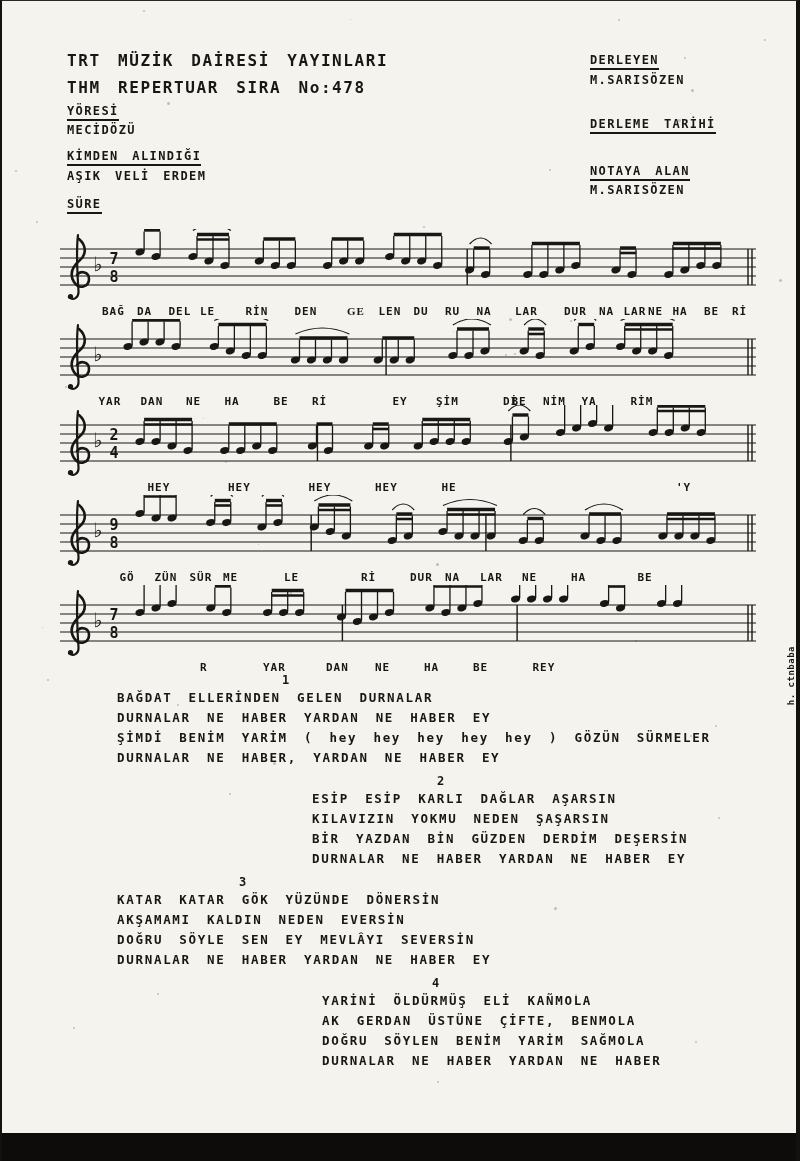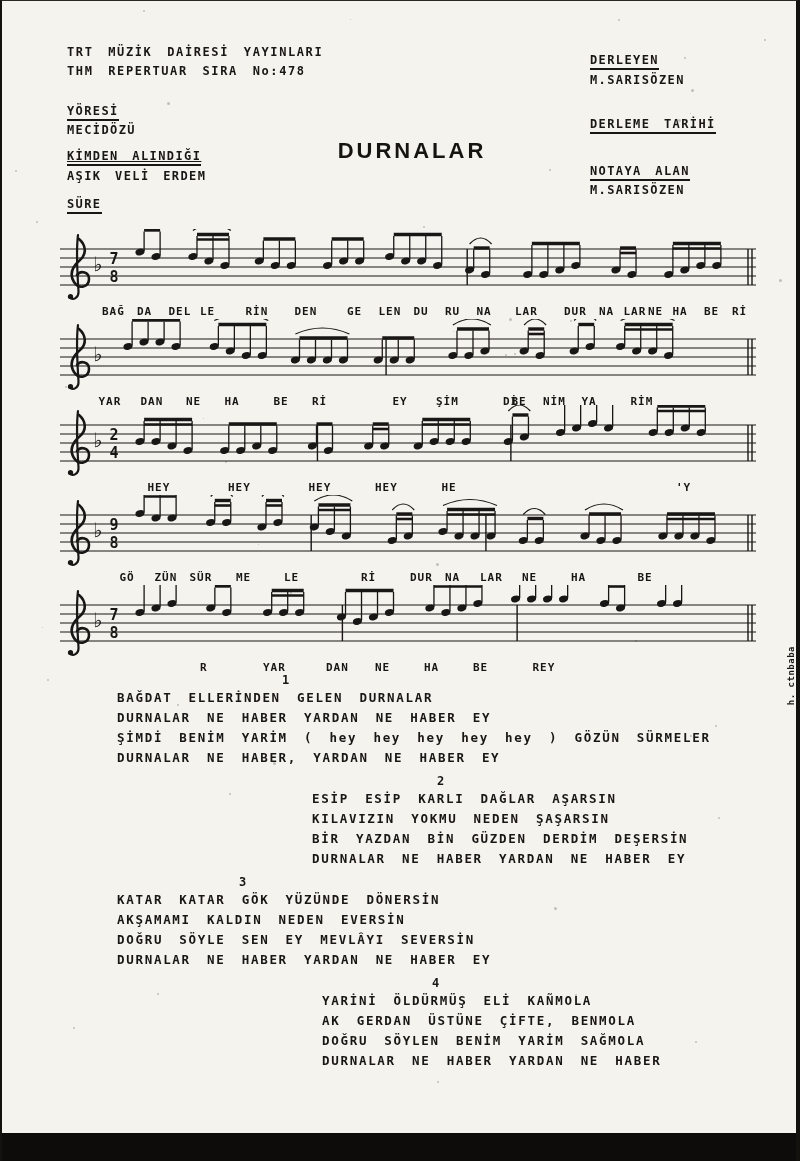--- a/index.html
+++ b/index.html
@@ -7,21 +7,21 @@
     position:relative;width:800px;height:1161px;margin:0 auto;
     background:#f5f3ee;overflow:hidden;
     border-left:2px solid #14120f;border-right:4px solid #14120f;border-top:1px solid #2a2824;
     box-sizing:border-box;
     font-family:"DejaVu Sans Mono",monospace;color:#191715;
   }
   .tw{font-family:"DejaVu Sans Mono",monospace;font-weight:bold;color:#191715;}
   .abs{position:absolute;}
   .lbl{font-size:12px;letter-spacing:1.4px;word-spacing:5px;}
   .und{border-bottom:2px solid #191715;padding-bottom:1px;}
-  #pubblock div{font-size:12px;letter-spacing:1.6px;word-spacing:6px;line-height:19px;}
+  #pubblock div{font-size:16px;letter-spacing:1.6px;word-spacing:6px;line-height:19px;margin-top:8px;}
   #title{left:225px;top:136px;width:370px;text-align:center;
     font-family:"Liberation Sans","DejaVu Sans",sans-serif;font-weight:bold;
     font-size:22px;letter-spacing:3px;line-height:28px;color:#161411;}
   .staff-system{position:absolute;left:58px;width:706px;height:92px;}
   .staff-svg{display:block;}
   .lyrics{position:relative;width:700px;height:16px;}
   .lyrics span{position:absolute;top:0;font-size:11px;font-weight:bold;letter-spacing:1px;white-space:nowrap;}
   .verse{position:relative;margin:0;}
   .vnum{font-size:12px;font-weight:bold;height:15px;}
   .vline{font-size:12.5px;font-weight:bold;letter-spacing:1.7px;word-spacing:7px;line-height:20px;white-space:nowrap;}
@@ -37,35 +37,34 @@
 <div id="page">
 
   <div id="pubblock" class="abs tw" style="left:65px;top:42px;">
     <div>TRT MÜZİK DAİRESİ YAYINLARI</div>
     <div>THM REPERTUAR SIRA No:478</div>
   </div>
 
   <div class="abs tw lbl und" style="left:65px;top:103px;">YÖRESİ</div>
   <div class="abs tw lbl" style="left:65px;top:122px;">MECİDÖZÜ</div>
 
-  <div class="abs tw lbl und" style="left:65px;top:148px;text-decoration:underline;">KİMDEN ALINDIĞI</div>
+  <div class="abs tw lbl und" style="left:65px;top:148px;">KİMDEN ALINDIĞI</div>
   <div class="abs tw lbl" style="left:65px;top:168px;">AŞIK VELİ ERDEM</div>
 
   <div class="abs tw lbl und" style="left:65px;top:196px;">SÜRE</div>
 
   <div class="abs tw lbl und" style="left:588px;top:52px;">DERLEYEN</div>
   <div class="abs tw lbl" style="left:588px;top:72px;">M.SARISÖZEN</div>
 
   <div class="abs tw lbl und" style="left:588px;top:116px;">DERLEME TARİHİ</div>
 
   <div class="abs tw lbl und" style="left:588px;top:163px;">NOTAYA ALAN</div>
   <div class="abs tw lbl" style="left:588px;top:182px;">M.SARISÖZEN</div>
 
   <div id="title" class="abs">
-    <div>DURNALAR</div>
   </div>
 
   <div id="score">
       <div class="staff-system" style="top: 228px;">
         <svg width="700" height="76" class="staff-svg">
           <line x1="0" y1="20" x2="696" y2="20" stroke="#191715" stroke-width="1.1"></line>
           <line x1="0" y1="29" x2="696" y2="29" stroke="#191715" stroke-width="1.1"></line>
           <line x1="0" y1="38" x2="696" y2="38" stroke="#191715" stroke-width="1.1"></line>
           <line x1="0" y1="47" x2="696" y2="47" stroke="#191715" stroke-width="1.1"></line>
           <line x1="0" y1="56" x2="696" y2="56" stroke="#191715" stroke-width="1.1"></line>
@@ -152,21 +151,21 @@
           <line x1="612.8785349562764" y1="14.5" x2="660.8785349562764" y2="14.5" stroke="#191715" stroke-width="3.4"></line>
           <line x1="612.8785349562764" y1="19.5" x2="660.8785349562764" y2="19.5" stroke="#191715" stroke-width="2.6"></line>
         </svg>
         <div class="lyrics tw">
           <span style="left: 42px;">BAĞ</span>
           <span style="left: 77px;">DA</span>
           <span style="left: 108.5px;">DEL</span>
           <span style="left: 140px;">LE</span>
           <span style="left: 185.5px;">RİN</span>
           <span style="left: 234.5px;">DEN</span>
-          <span style="left: 287px;">GE</span>
+          <span style="left: 287px; font-family: Liberation Serif, serif;">GE</span>
           <span style="left: 318.5px;">LEN</span>
           <span style="left: 353.5px;">DU</span>
           <span style="left: 385px;">RU</span>
           <span style="left: 416.5px;">NA</span>
           <span style="left: 455px;">LAR</span>
           <span style="left: 504px;">DUR</span>
           <span style="left: 539px;">NA</span>
           <span style="left: 563.5px;">LAR</span>
           <span style="left: 588px;">NE</span>
           <span style="left: 612.5px;">HA</span>
@@ -464,21 +463,21 @@
           <line x1="638.9647062033415" y1="40" x2="638.9647062033415" y2="20.5" stroke="#191715" stroke-width="1.3"></line>
           <ellipse cx="650.8647062033415" cy="45.5" rx="4.6" ry="3.3" fill="#191715" transform="rotate(-18 650.8647062033415 45.5)"></ellipse>
           <line x1="654.9647062033415" y1="44.5" x2="654.9647062033415" y2="20.5" stroke="#191715" stroke-width="1.3"></line>
           <line x1="606.9647062033415" y1="19" x2="654.9647062033415" y2="19" stroke="#191715" stroke-width="3.4"></line>
           <line x1="606.9647062033415" y1="24" x2="654.9647062033415" y2="24" stroke="#191715" stroke-width="2.6"></line>
         </svg>
         <div class="lyrics tw">
           <span style="left: 59.5px;">GÖ</span>
           <span style="left: 94.5px;">ZÜN</span>
           <span style="left: 129.5px;">SÜR</span>
-          <span style="left: 176px;">ME</span>
+          <span style="left: 163px;">ME</span>
           <span style="left: 224px;">LE</span>
           <span style="left: 301px;">Rİ</span>
           <span style="left: 350px;">DUR</span>
           <span style="left: 385px;">NA</span>
           <span style="left: 420px;">LAR</span>
           <span style="left: 462px;">NE</span>
           <span style="left: 511px;">HA</span>
           <span style="left: 577.5px;">BE</span>
         </div>
       </div>

